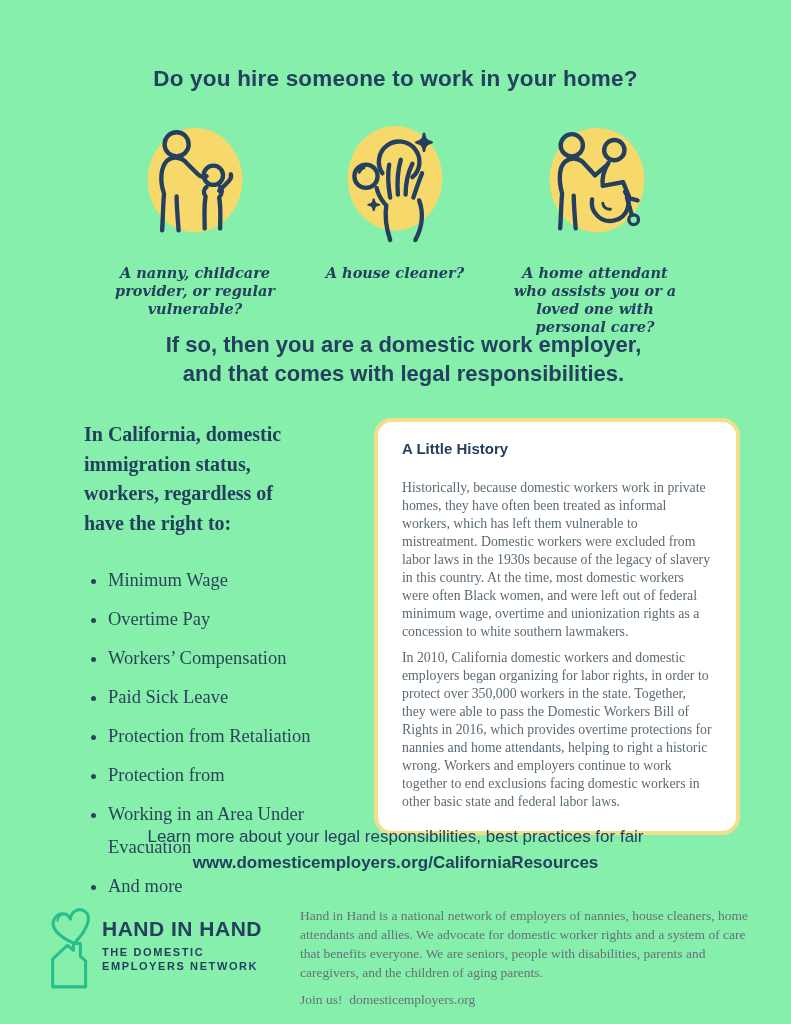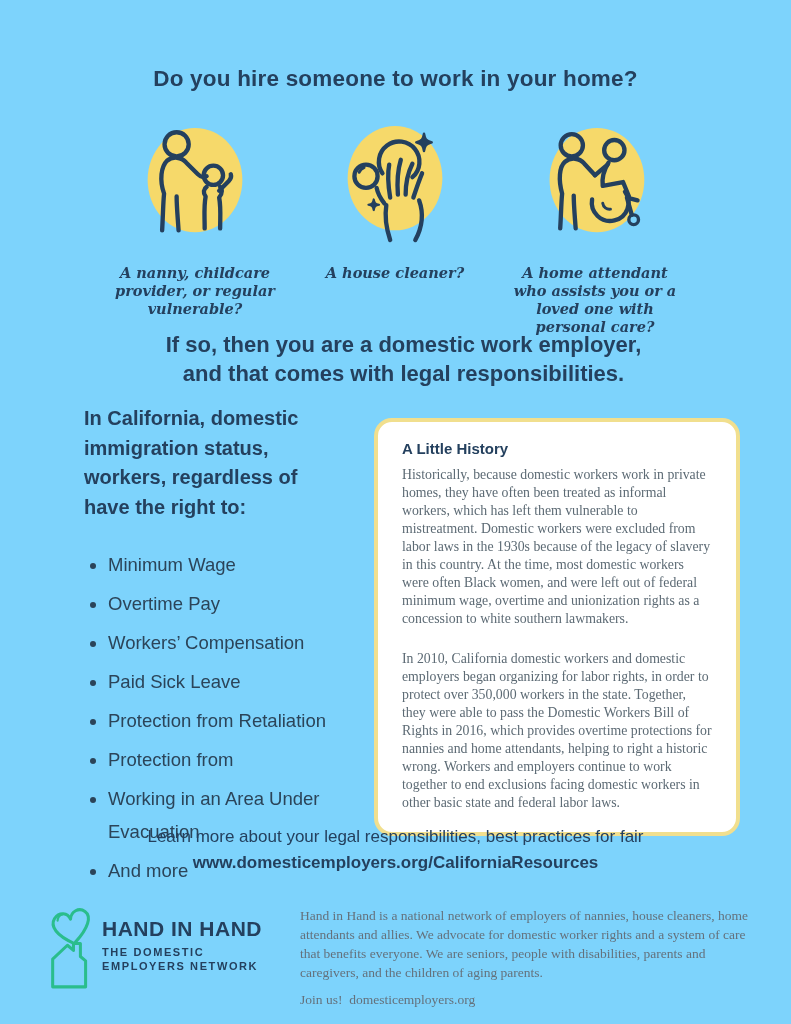--- a/index.html
+++ b/index.html
@@ -2,21 +2,21 @@
 <html><head>
 <meta charset="utf-8">
 <style>
   * { margin: 0; padding: 0; box-sizing: border-box; }
   html, body { background: #ffffff; }
   body { font-family: "Liberation Sans", sans-serif; }
   .page {
     position: relative;
     width: 791px;
     height: 1024px;
-    background: #7dd3fc;
+    background: #86efac;
     overflow: hidden;
     margin: 0 auto;
   }
 
   .title {
     position: absolute;
     top: 66px; left: 0; width: 100%;
     text-align: center;
     font-size: 22.5px;
     font-weight: 700;
@@ -53,21 +53,21 @@
     top: 330px; left: 8px; width: 100%;
     text-align: center;
     font-size: 22px;
     line-height: 29px;
     font-weight: 700;
     color: #24405E;
   }
 
   .rights {
     position: absolute;
-    top: 404px; left: 84px; width: 300px;
+    top: 420px; left: 84px; width: 300px; font-family: Liberation Serif, serif;
   }
   .rights-heading {
     font-size: 20px;
     line-height: 29.5px;
     font-weight: 700;
     color: #24405E;
   }
   .rights-list {
     margin-top: 26px;
     padding-left: 24px;
@@ -87,27 +87,27 @@
     border-radius: 18px;
     background: #ffffff;
     padding: 18px 24px 20px 24px;
   }
   .history-heading {
     font-size: 15px;
     font-weight: 700;
     color: #24405E;
   }
   .history-box p {
-    margin-top: 9px;
+    margin-top: 22px;
     font-family: "Liberation Serif", serif;
     font-size: 13.8px;
     line-height: 18px;
     color: #5C6A74;
   }
-  .history-box p + p { margin-top: 22px; }
+  .history-box p + p { margin-top: 8px; }
 
   .learn-more {
     position: absolute;
     top: 824px; left: 0; width: 100%;
     text-align: center;
     font-size: 17px;
     line-height: 26px;
     color: #24405E;
   }
   .learn-more .url {

